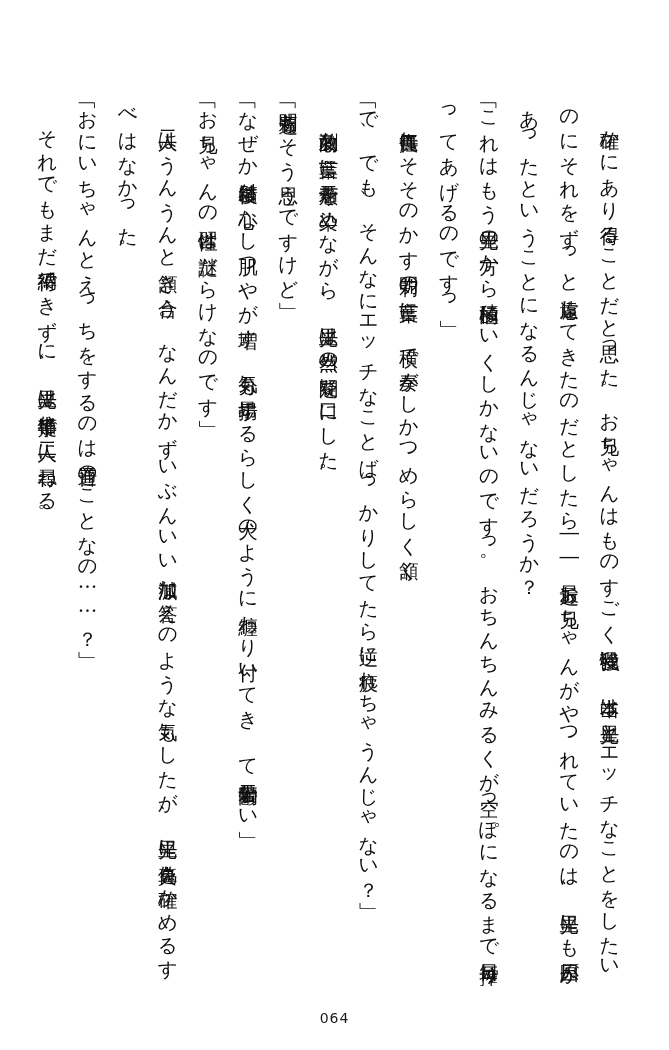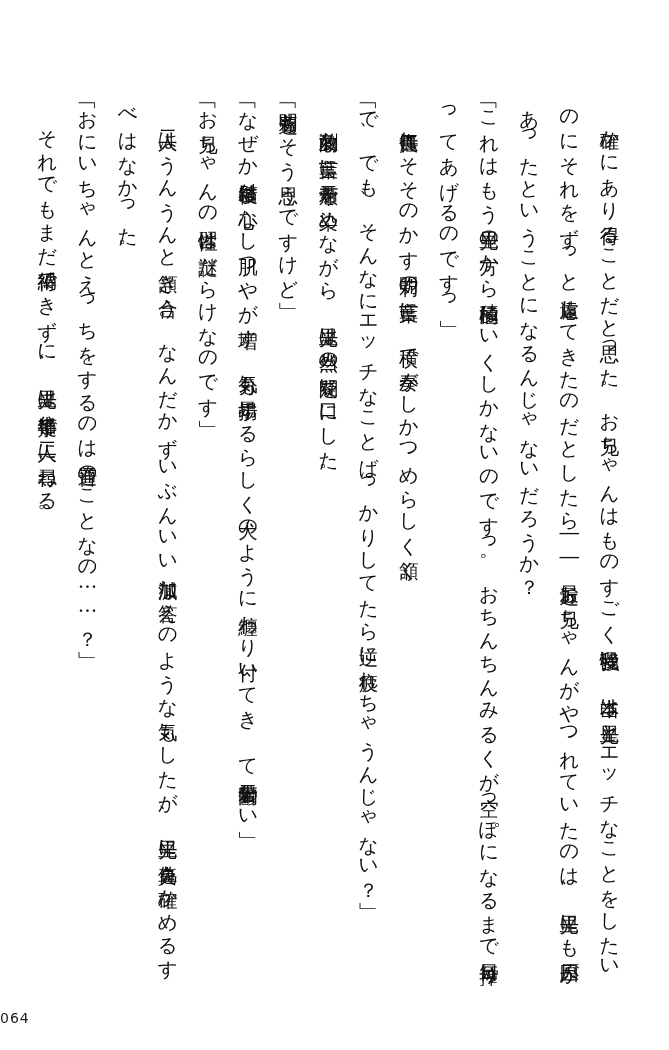--- a/index.html
+++ b/index.html
@@ -42,21 +42,21 @@
     padding: 0;
   }
   .indent {
     text-indent: 1em;
   }
   #page-number {
     position: absolute;
     bottom: 24px;
     left: 0;
     right: 0;
-    text-align: left;
+    text-align: center;
     font-family: "DejaVu Sans", "Liberation Sans", sans-serif;
     font-size: 14px;
     letter-spacing: 1px;
     color: #1a1a1a;
   }
 </style>
 </head>
 <body>
 
 <div id="page">

